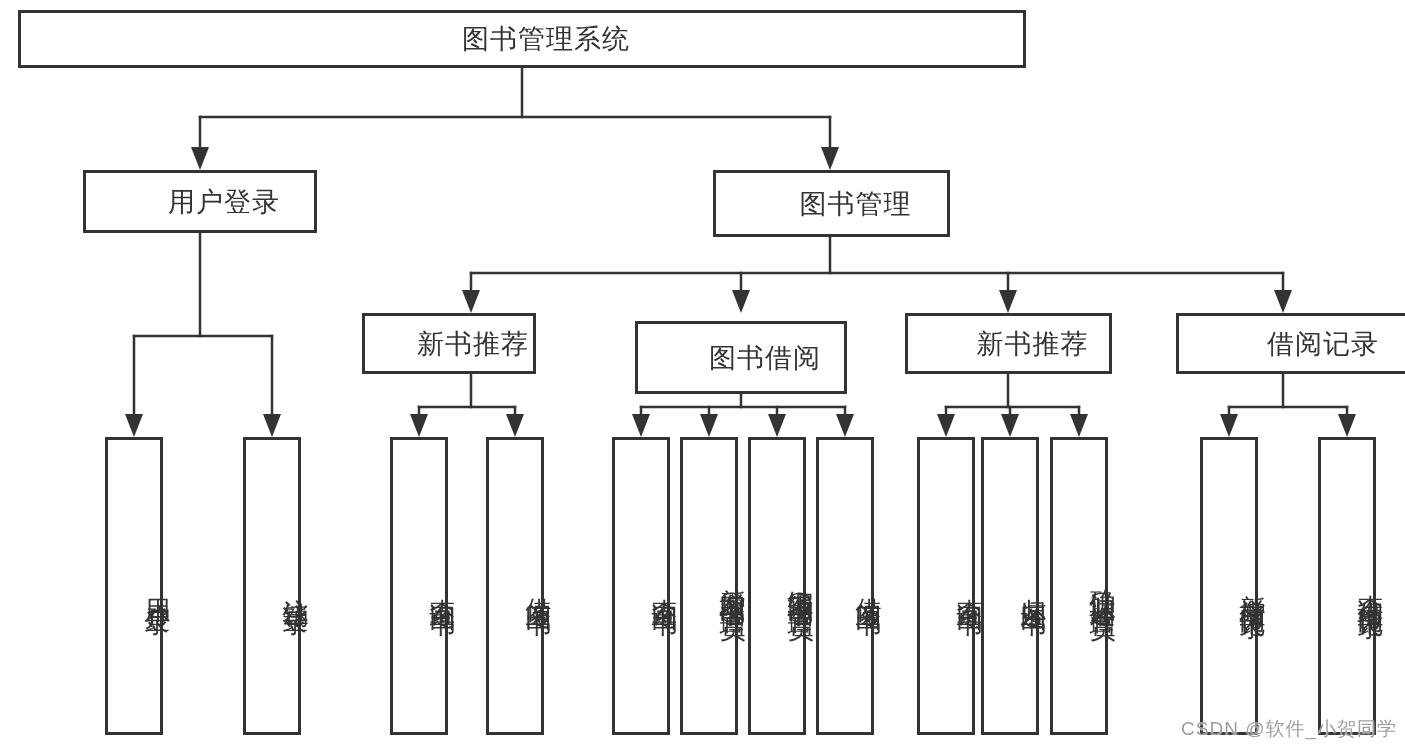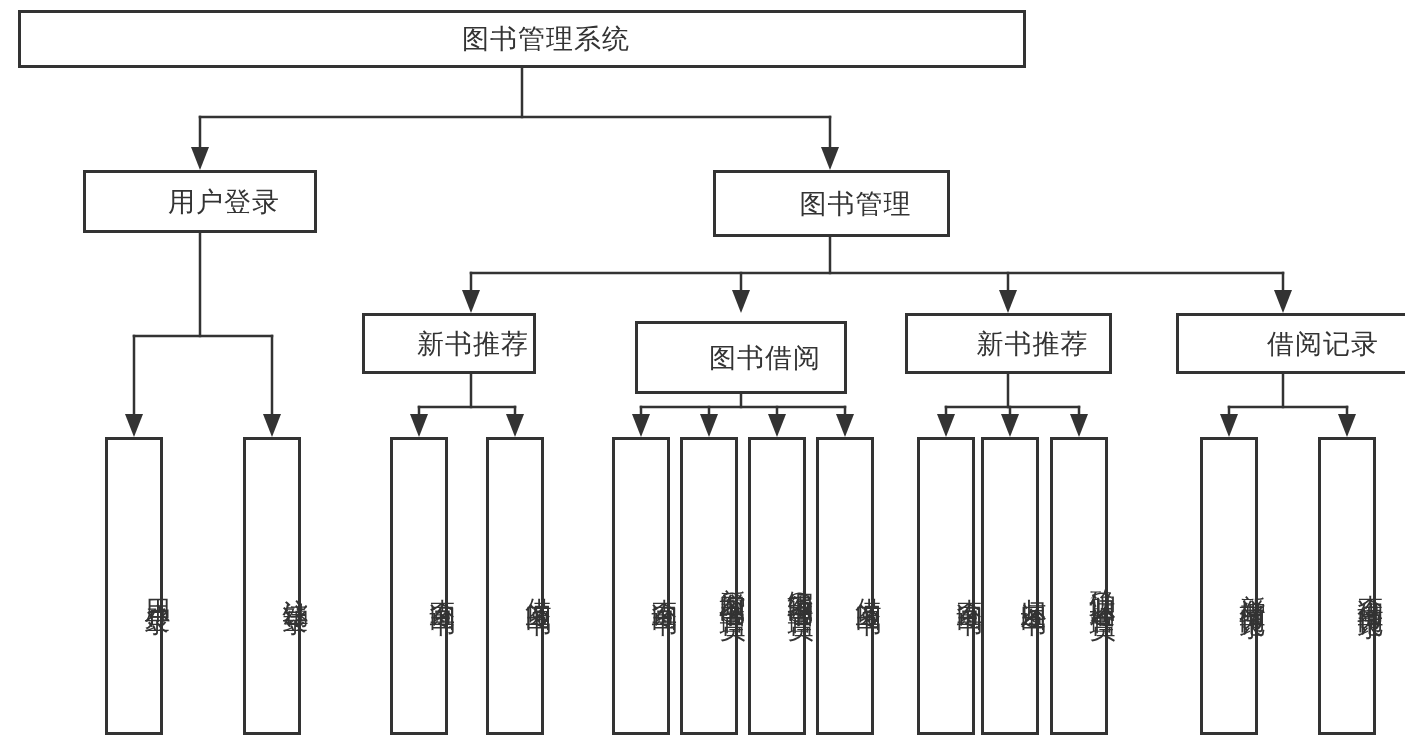--- a/index.html
+++ b/index.html
@@ -149,13 +149,14 @@
     <span class="lbl">确认归还（管理员）</span>
   </div>
 
   <div class="node leaf" style="left:1200px;top:437px;width:58px;height:298px;">
     <span class="lbl">新增借阅记录</span>
   </div>
   <div class="node leaf" style="left:1318px;top:437px;width:58px;height:298px;">
     <span class="lbl">查询借阅记录</span>
   </div>
 
+  <div class="watermark">CSDN @软件_小贺同学</div>
 </div>
 
 </body></html>

